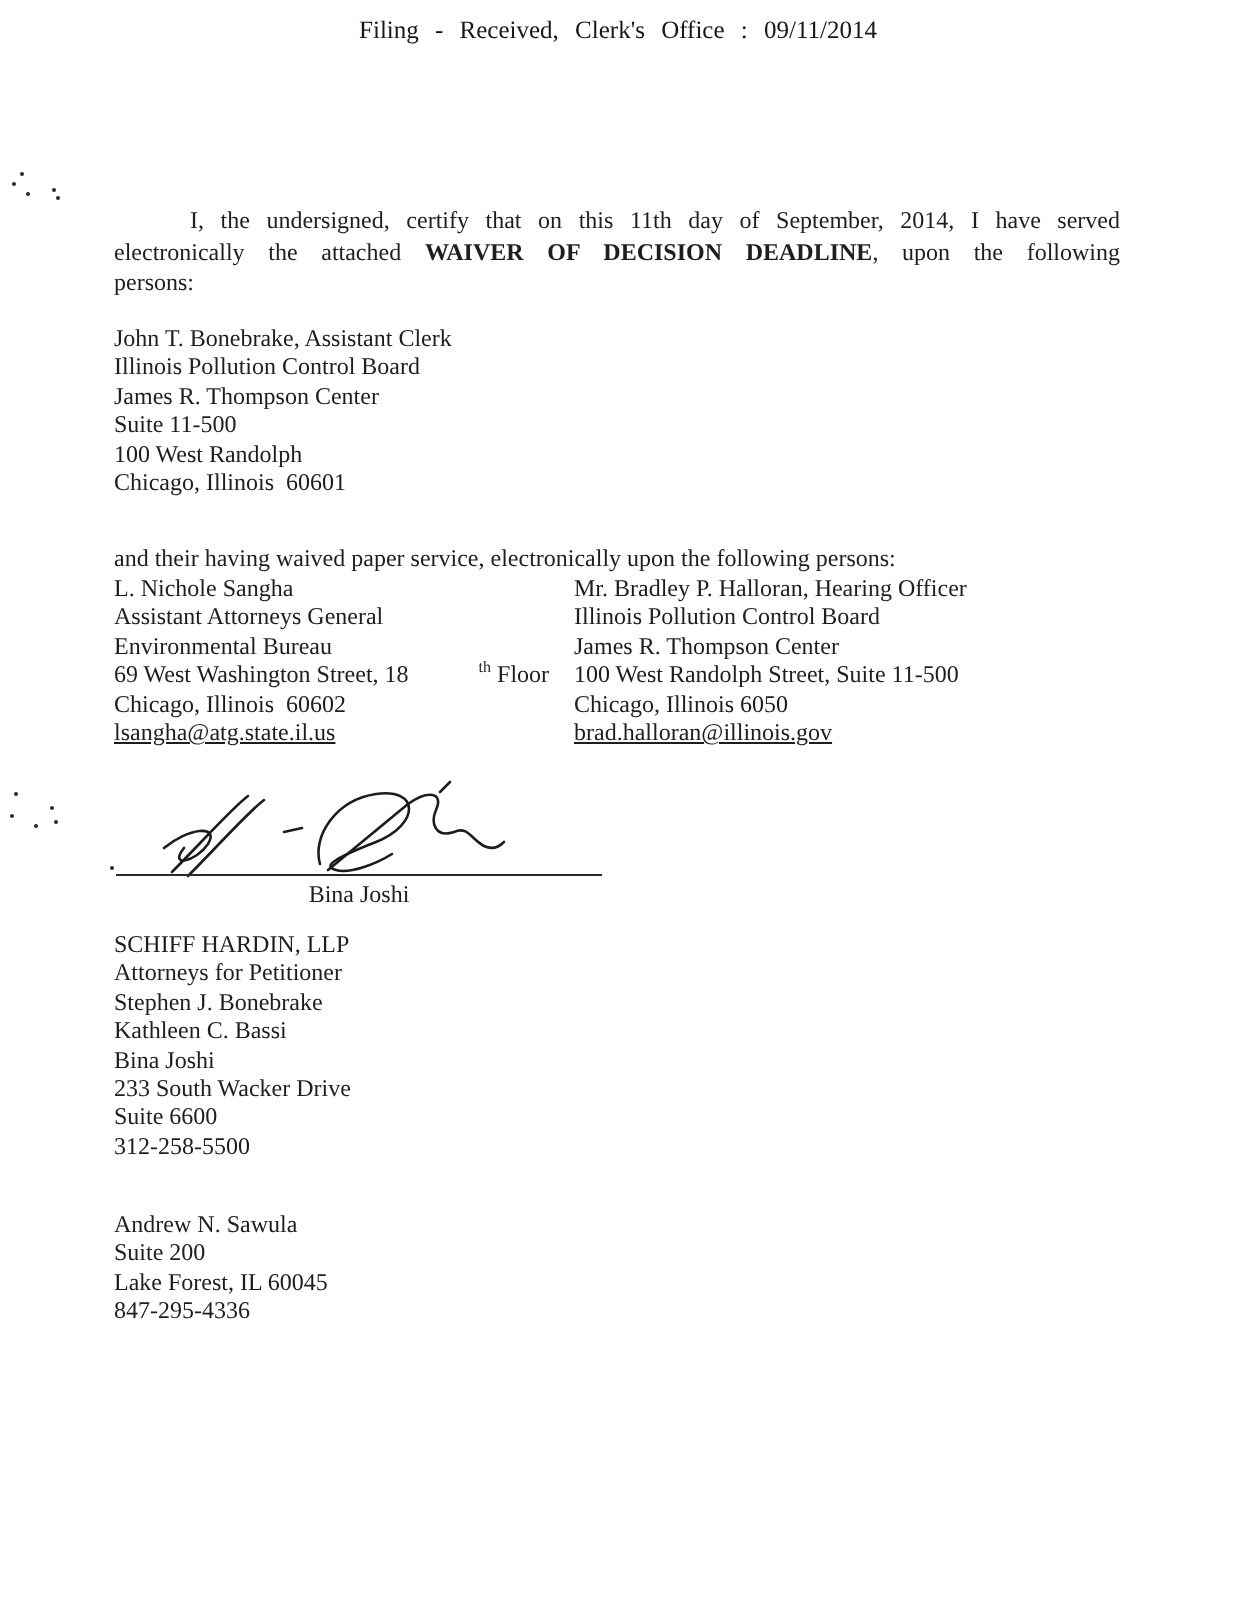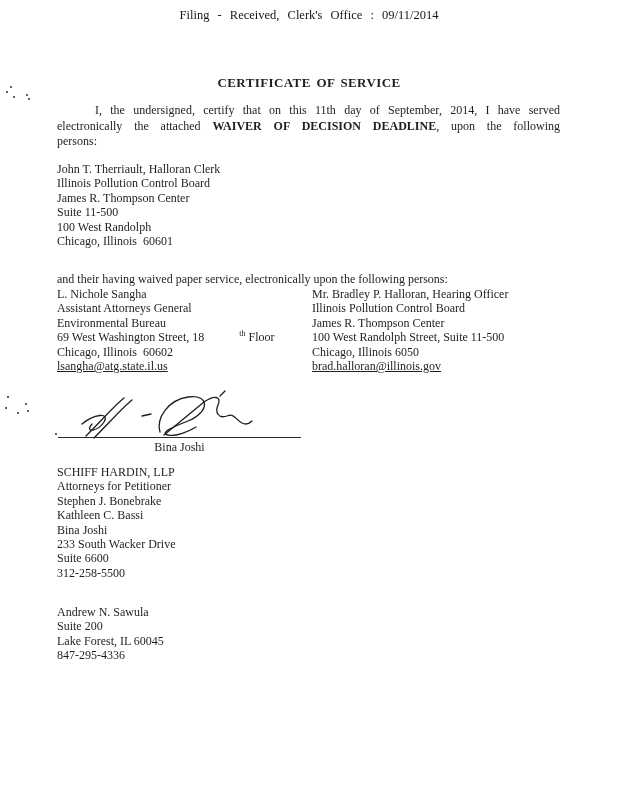--- a/index.html
+++ b/index.html
@@ -42,21 +42,21 @@
   .email{
     color:#1e1e1e;
     text-decoration:underline;
     white-space:pre-wrap;
     display:inline-block;
   }
   sup{font-size:8px;vertical-align:super;line-height:0;padding-left:35px;}
   .block1{top:162px;left:57px;width:320px;}
   .waived{top:260px;left:57px;width:520px;margin-top:12px;}
   .col-left{top:287px;left:57px;width:228px;}
-  .col-right{top:287px;left:287px;width:290px;margin-left:25px;}
+  .col-right{top:287px;left:287px;width:290px;}
   .sig-svg{top:388px;left:72px;width:250px;height:55px;}
   .sig-line{
     top:437px;left:58px;width:243px;
     border-top:1px solid #2a2a2a;height:0;
   }
   .sig-name{
     top:440px;left:58px;width:243px;
     text-align:center;line-height:15px;
   }
   .firm{top:465px;left:57px;width:320px;}
@@ -77,30 +77,29 @@
     <span class="speck" style="left:7px;top:396px;"></span>
     <span class="speck" style="left:25px;top:403px;"></span>
     <span class="speck" style="left:5px;top:407px;"></span>
     <span class="speck" style="left:17px;top:412px;"></span>
     <span class="speck" style="left:27px;top:410px;"></span>
     <span class="speck" style="left:55px;top:433px;"></span>
   </div>
 
   <div class="abs stamp">Filing - Received, Clerk's Office : 09/11/2014</div>
 
-  <h1 class="abs title">CERTIFICATE OF SERVICE</h1>
 
   <div class="abs para">
     <span class="pline just indent">I, the undersigned, certify that on this 11th day of September, 2014, I have served</span>
     <span class="pline just"><span>electronically the attached</span> <b>WAIVER OF DECISION DEADLINE</b><span>, upon the following</span></span>
     <span class="pline">persons:</span>
   </div>
 
   <div class="abs addr block1">
-      <div class="line">John T. Therriault, Halloran Clerk</div>
+      <div class="line">John T. Bonebrake, Assistant Clerk</div>
       <div class="line">Illinois Pollution Control Board</div>
       <div class="line">James R. Thompson Center</div>
       <div class="line">Suite 11-500</div>
       <div class="line">100 West Randolph</div>
       <div class="line">Chicago, Illinois  60601</div>
     </div>
 
   <div class="abs waived">and their having waived paper service, electronically upon the following persons:</div>
 
   <div class="abs addr col-left">

